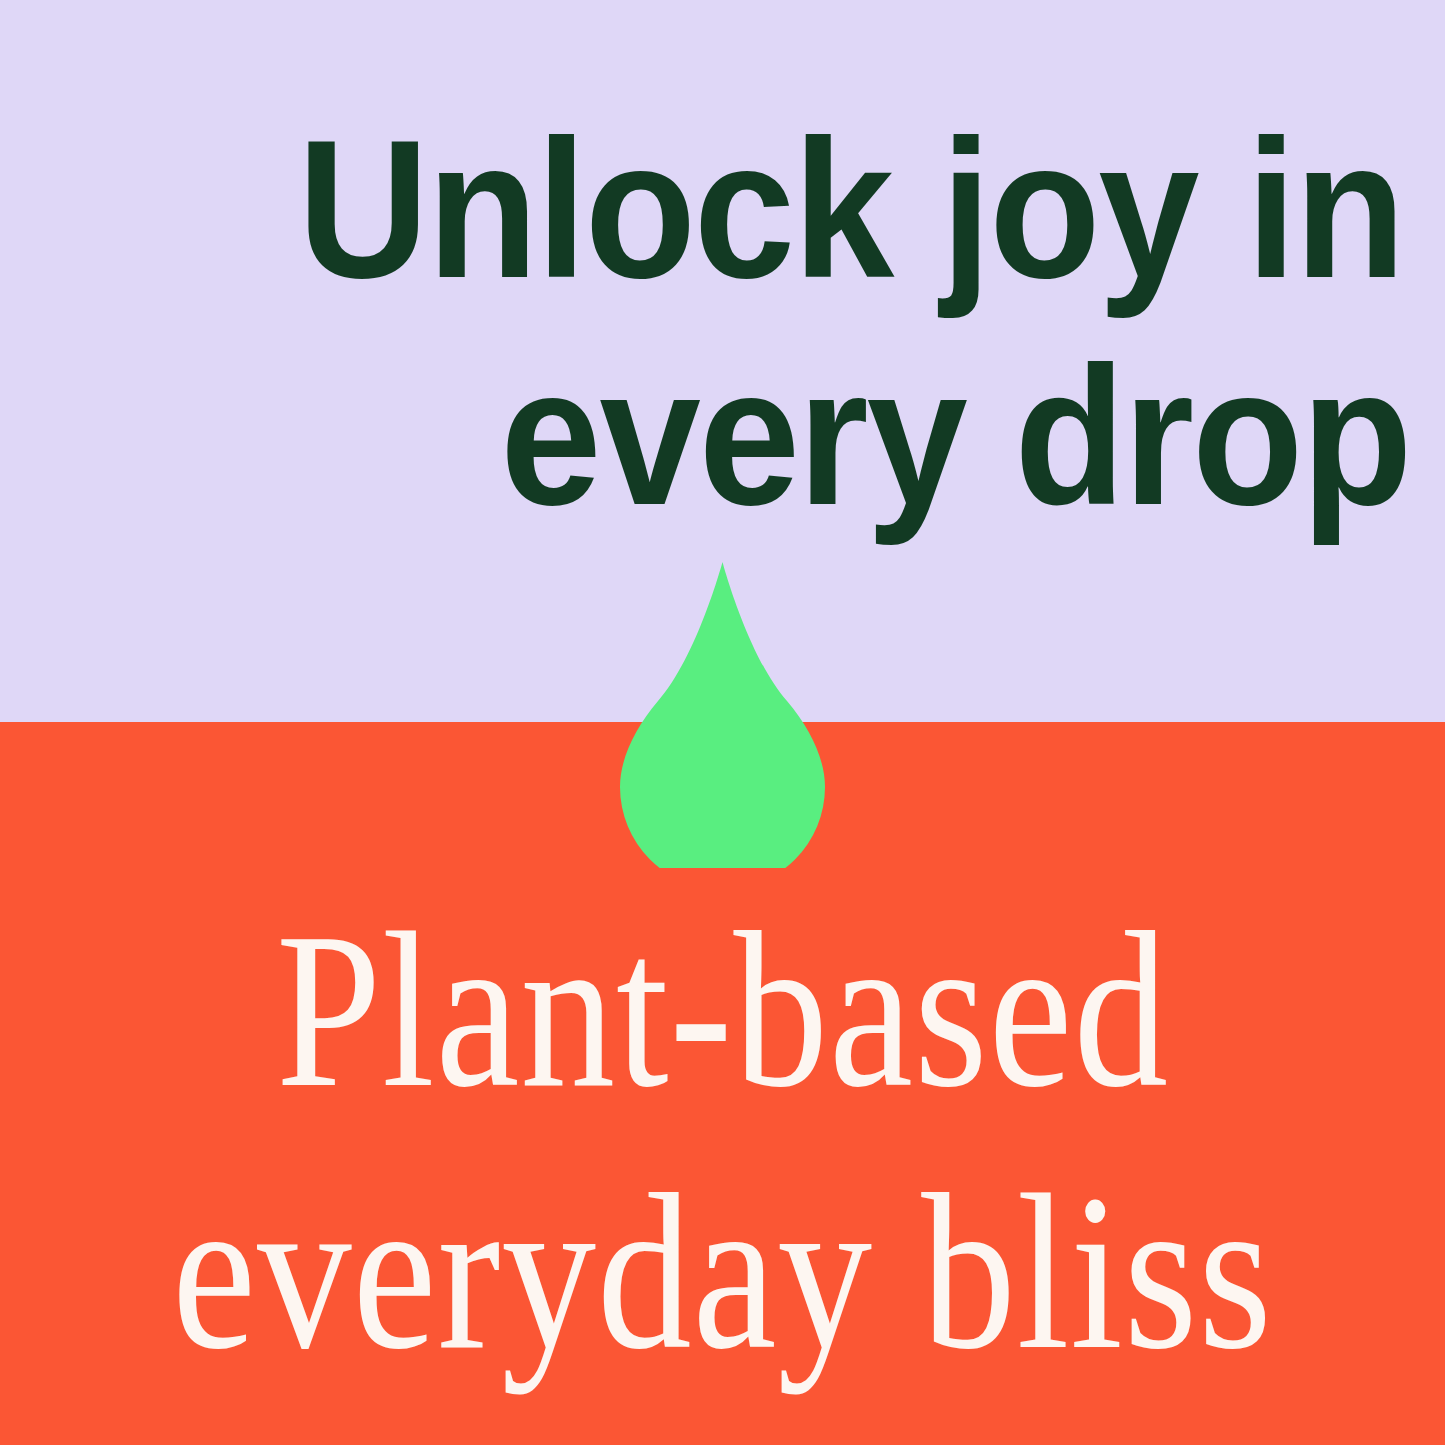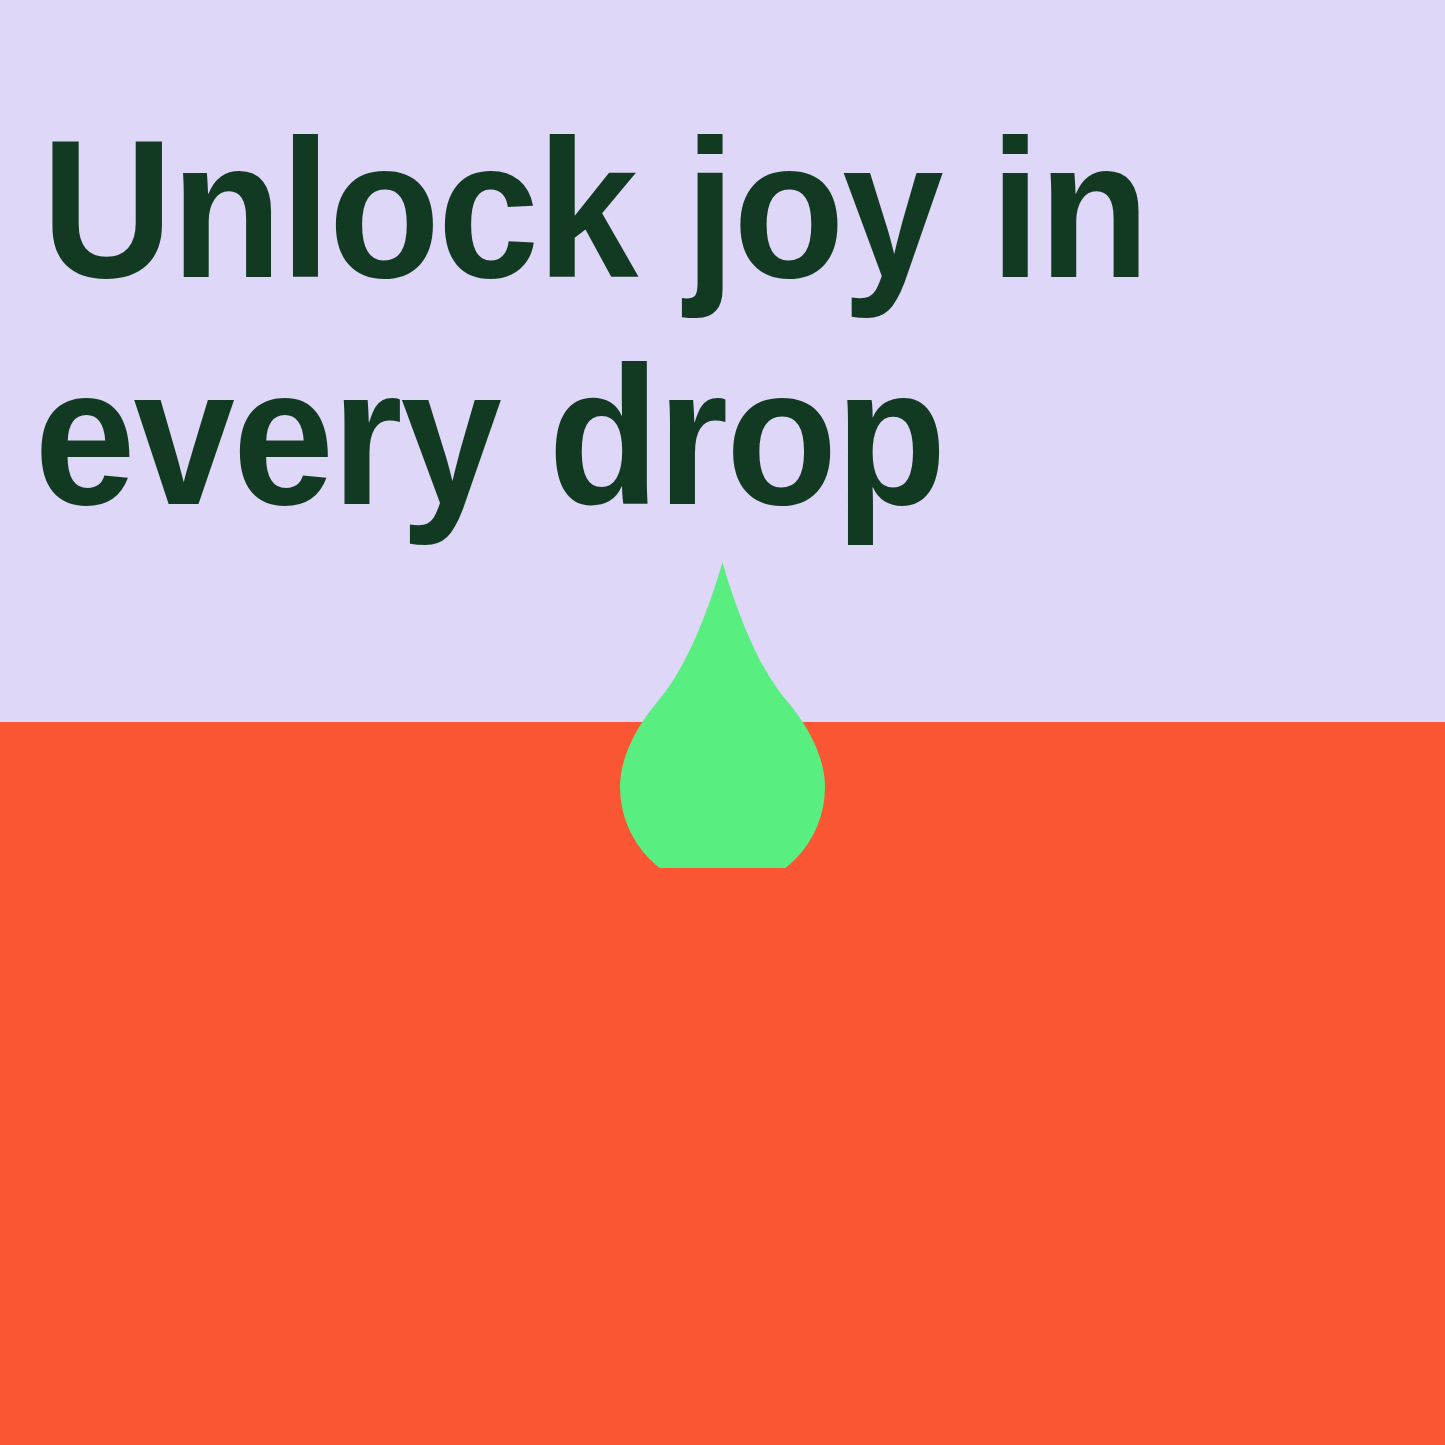--- a/index.html
+++ b/index.html
@@ -36,21 +36,21 @@
 
   
   #headline-block {
     position: absolute;
     top: 0;
     left: 0;
     width: 100%;
     height: 560px;
     display: flex;
     flex-direction: column;
-    align-items: flex-start;
+    align-items: flex-end;
     justify-content: flex-start;
     padding-top: 96px;
     box-sizing: border-box;
     z-index: 3;
   }
   .headline-line {
     color: #123a23;
     font-family: "Liberation Sans", sans-serif;
     font-weight: 700;
     font-size: 196px;
@@ -120,14 +120,18 @@
     <svg viewBox="0 0 205 306" xmlns="http://www.w3.org/2000/svg">
       <path d="M102.5 0
                C 102.5 0, 128 95, 167 139
                C 190 166, 205 197, 205 225
                A 102.5 102.5 0 0 1 0 225
                C 0 197, 15 166, 38 139
                C 77 95, 102.5 0, 102.5 0 Z" fill="#59ee80"></path>
     </svg>
   </div>
 
+  <div id="subline-block">
+    <div class="subline-line">Plant-based</div>
+    <div class="subline-line">everyday bliss</div>
+  </div>
 
 </div>
 
 </body></html>

